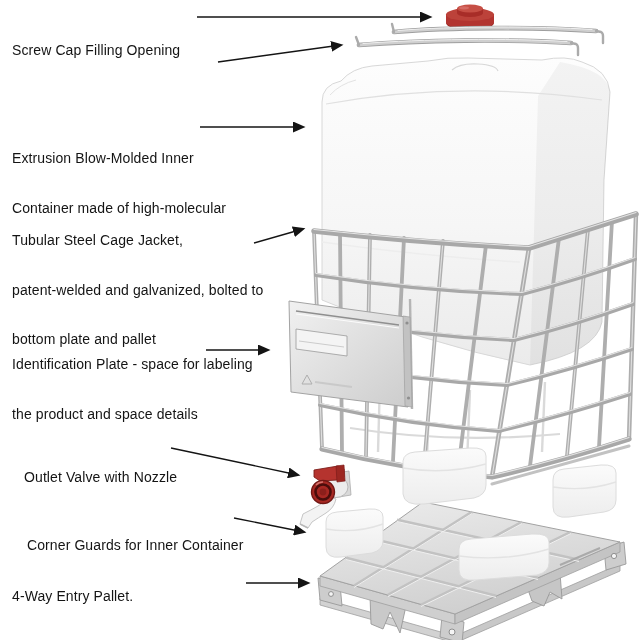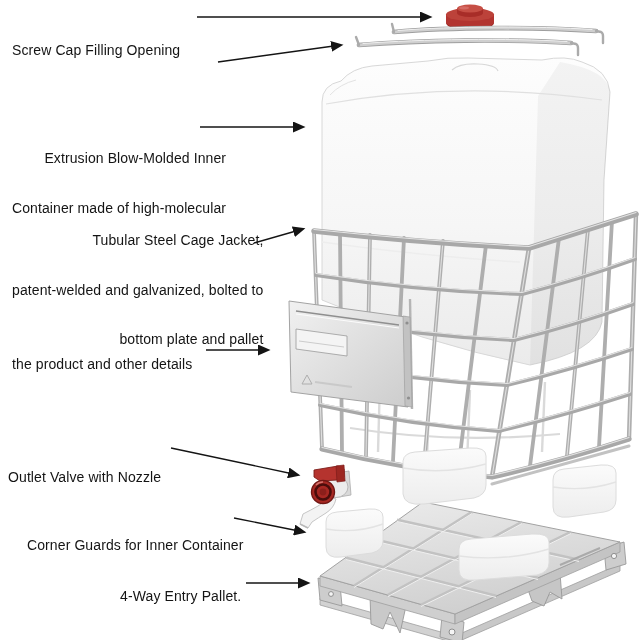--- a/index.html
+++ b/index.html
@@ -1,26 +1,26 @@
 <!DOCTYPE html>
 <html><head>
 <meta charset="utf-8">
 <style>
   html,body{margin:0;padding:0;background:#ffffff;}
   .stage{position:relative;width:640px;height:640px;background:#ffffff;overflow:hidden;
-         font-family:"Liberation Sans",sans-serif;text-align:right;}
+         font-family:"Liberation Sans",sans-serif;}
   .diagram-svg{position:absolute;left:0;top:0;}
   .label{position:absolute;color:#141414;font-size:14px;line-height:16.5px;
          white-space:pre;letter-spacing:0.1px;}
   .l1{left:12px;top:9px}
   .l2{left:12px;top:47px}
   .l3{left:12px;top:117px}
   .l4{left:12px;top:199px}
   .l5{left:12px;top:323px}
-  .l6{left:8px;top:436px}
+  .l6{left:24px;top:436px}
   .l7{left:27px;top:504px}
   .l8{left:12px;top:555px}
 </style>
 </head>
 <body>
 
 <div class="stage">
 
   <svg class="diagram-svg" width="640" height="640" viewBox="0 0 640 640">
     <defs>
@@ -239,21 +239,22 @@
   <div class="label l3">
     <div>Extrusion Blow-Molded Inner</div>
     <div>Container made of high-molecular</div>
   </div>
   <div class="label l4">
     <div>Tubular Steel Cage Jacket,</div>
     <div>patent-welded and galvanized, bolted to</div>
     <div>bottom plate and pallet</div>
   </div>
   <div class="label l5">
-    <div>the product and other details</div>
+    <div>Identification Plate - space for labeling</div>
+    <div>the product and space details</div>
   </div>
   <div class="label l6">
     <div>Outlet Valve with Nozzle</div>
   </div>
   <div class="label l7">
     <div>Corner Guards for Inner Container</div>
   </div>
   <div class="label l8">
     <div>4-Way Entry Pallet.</div>
     <div>Available pallet options:  wood, steel</div>

